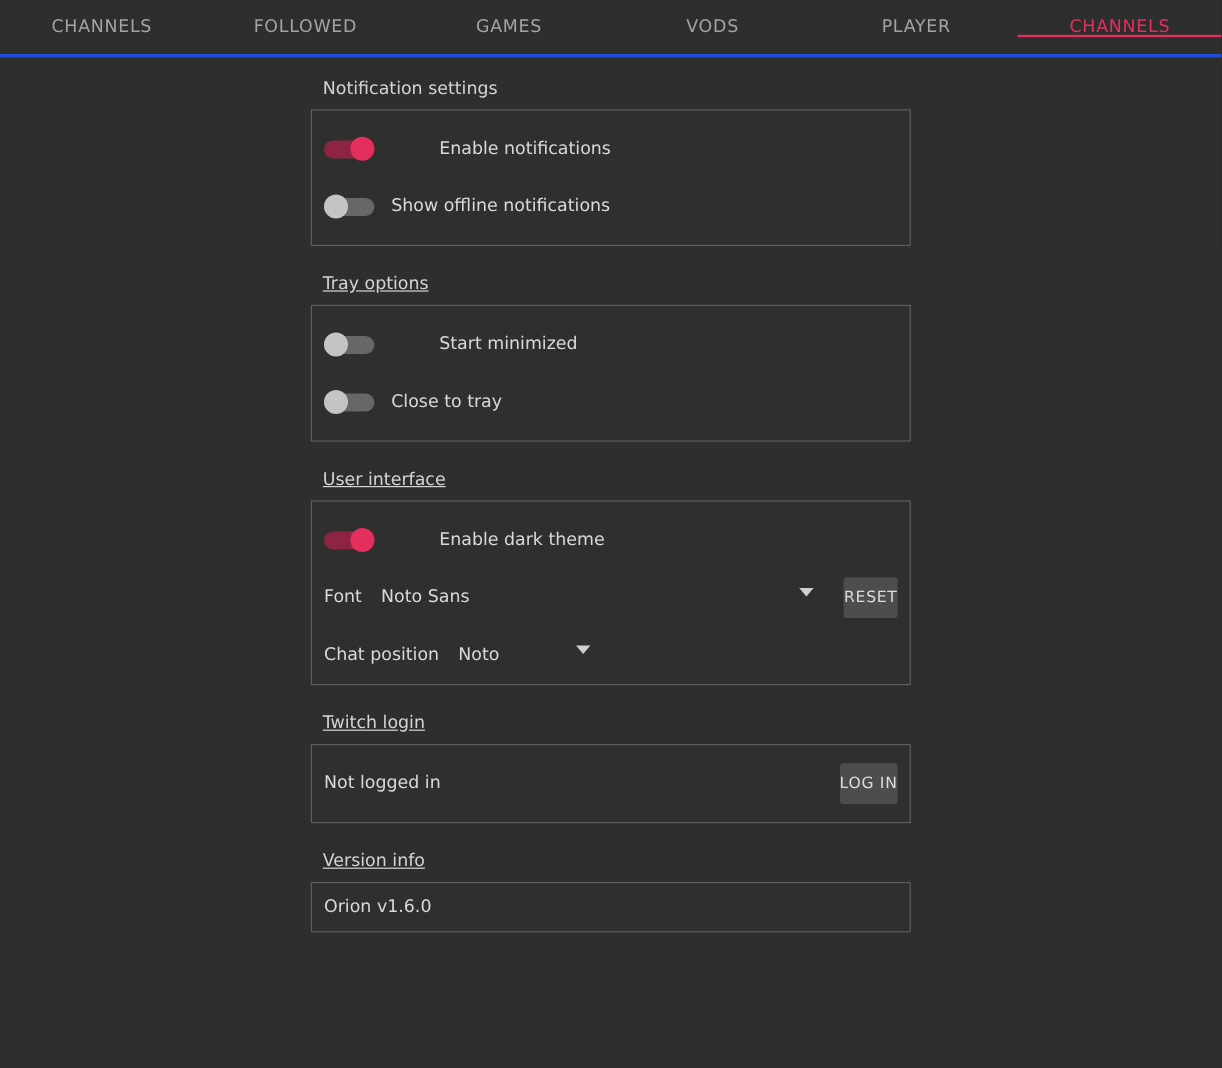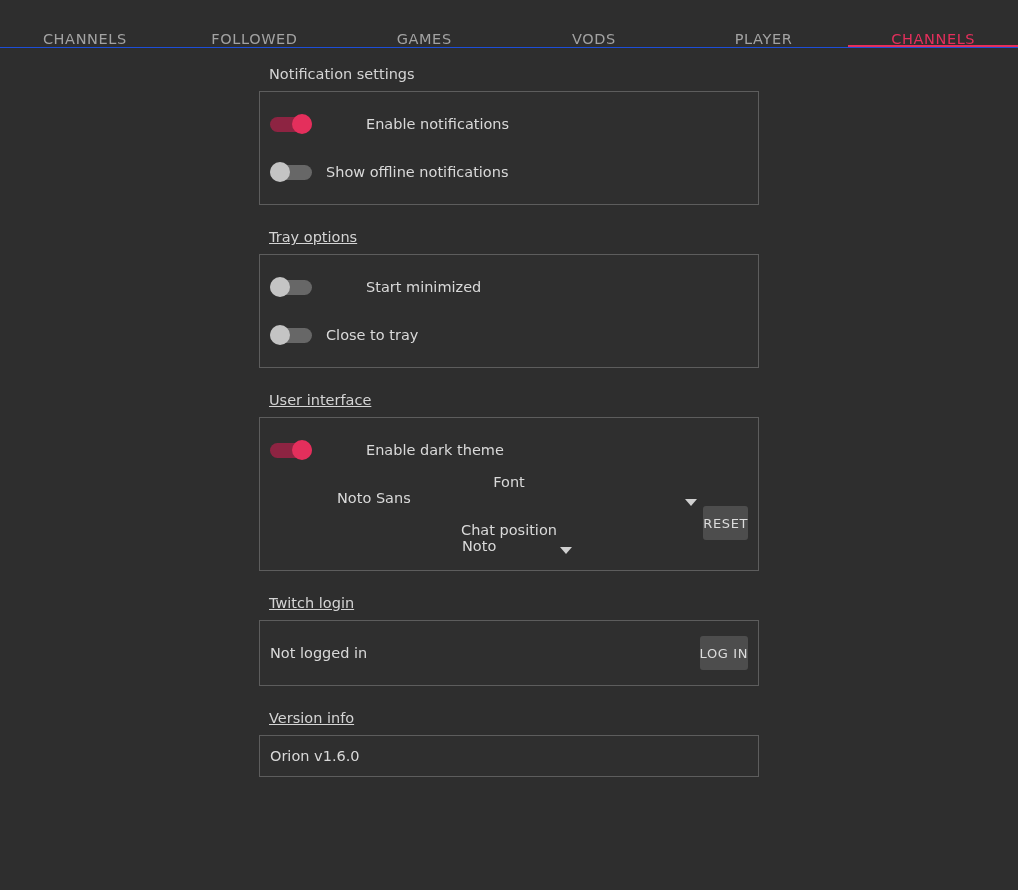--- a/index.html
+++ b/index.html
@@ -12,22 +12,22 @@
     overflow: hidden;
   }
 
   
   .tabbar {
     position: relative;
     width: 1018px;
     height: 48px;
     background: #2e2e2e;
     display: flex;
-    align-items: flex-end;
-    border-bottom: 1px solid #1d4ed8;
+    align-items: center;
+    border-bottom: 3px solid #1d4ed8;
   }
   .tab {
     flex: 1 1 0;
     display: flex;
     align-items: center;
     justify-content: center;
     font-size: 14.5px;
     letter-spacing: 0.6px;
     color: #a3a3a3;
     cursor: pointer;
@@ -107,30 +107,29 @@
     color: #d9d9d9;
     font-size: 14.5px;
     margin-left: 14px;
   }
 
   
   .select-row {
     display: flex;
     align-items: center;
     height: 48px;
-    flex-direction: column;
   }
   .row-label {
     color: #d9d9d9;
     font-size: 14.5px;
     flex: 0 0 auto;
   }
   .combobox {
     display: flex;
-    align-items: flex-end;
+    align-items: flex-start;
     justify-content: space-between;
     cursor: pointer;
     margin-left: 16px;
   }
   .combobox.wide { width: 360px; }
   .combobox.narrow { width: 110px; }
   .combo-value {
     color: #d9d9d9;
     font-size: 14.5px;
   }

